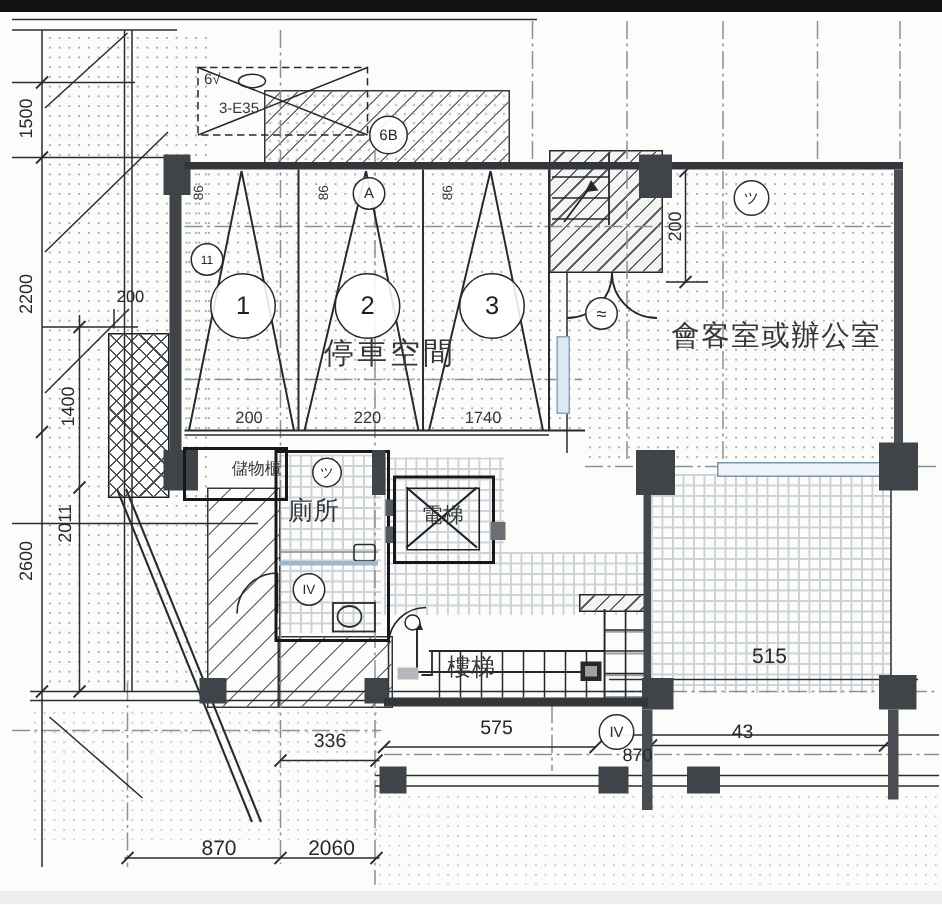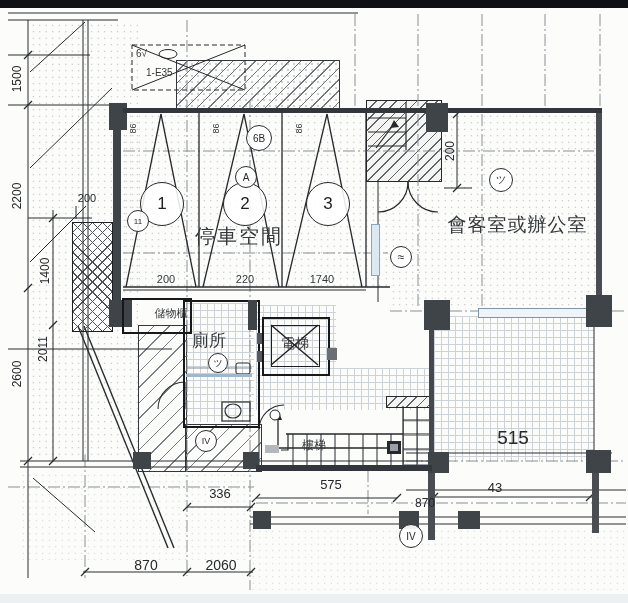--- a/index.html
+++ b/index.html
@@ -22,21 +22,21 @@
   .hatch-wide{background-image:repeating-linear-gradient(135deg,transparent 0 10px,#7b8086 10px 11px);}
   .xhatch{background-image:repeating-linear-gradient(45deg,transparent 0 6px,#4e5257 6px 7px),
           repeating-linear-gradient(135deg,transparent 0 6px,#4e5257 6px 7px);
           border:1.6px solid #1d1f22;background-color:#fff;}
   .wall{background:#3f4449;}
   .txt{white-space:nowrap;line-height:1.1;color:#34373a;}
   .ctr{display:flex;align-items:center;justify-content:center;text-align:center;}
   .rot{transform:rotate(-90deg);transform-origin:center center;}
   .dim{font-size:13px;color:#26282b;}
   .mark{border:1.3px solid #2a2d30;border-radius:50%;background:rgba(255,255,255,.92);
-        display:flex;align-items:center;justify-content:center;color:#26282b;margin-top:48px;}
+        display:flex;align-items:center;justify-content:center;color:#26282b;}
   .stallc{width:42px;height:42px;border:1.6px solid #26282b;border-radius:50%;
           background:rgba(255,255,255,.88);display:flex;align-items:center;justify-content:center;
           font-size:17px;color:#1d1f22;}
   .room-border{border:2.6px solid #17181b;background:transparent;}
   .z1{z-index:1;} .z2{z-index:2;} .z3{z-index:3;} .z4{z-index:4;}
 </style>
 </head>
 <body>
 
 <div class="canvas">
@@ -224,27 +224,27 @@
   <div class="abs wall z3" style="left:586px;top:450px;width:25px;height:23px;"></div>
   <div class="abs z3" style="left:428px;top:473px;width:7px;height:67px;background:#4a4e53;"></div>
   <div class="abs z3" style="left:592px;top:473px;width:7px;height:60px;background:#4a4e53;"></div>
   <div class="abs wall z3" style="left:133px;top:452px;width:18px;height:17px;"></div>
   <div class="abs wall z3" style="left:243px;top:452px;width:16px;height:17px;"></div>
   <div class="abs wall z3" style="left:253px;top:511px;width:18px;height:18px;"></div>
   <div class="abs wall z3" style="left:399px;top:511px;width:20px;height:18px;"></div>
   <div class="abs wall z3" style="left:458px;top:511px;width:22px;height:18px;"></div>
   <div class="abs z3" style="left:256px;top:465px;width:176px;height:6px;background:#33373b;"></div>
 
-  <div class="abs txt ctr z4" style="left:189px;top:224px;width:100px;height:24px;font-size:20px;letter-spacing:2px;">停車空間</div>
+  <div class="abs txt ctr z4" style="left:210px;top:224px;width:100px;height:24px;font-size:20px;letter-spacing:2px;">停車空間</div>
   <div class="abs txt ctr z4" style="left:430px;top:214px;width:175px;height:22px;font-size:19px;letter-spacing:1px;">會客室或辦公室</div>
-  <div class="abs txt ctr dim z4" style="left:490px;top:430px;width:46px;height:16px;font-size:19px;">515</div>
+  <div class="abs txt ctr dim z4" style="left:490px;top:430px;width:46px;height:16px;font-size:14px;">515</div>
   <div class="abs txt z4" style="left:192px;top:332px;font-size:17px;">廁所</div>
   <div class="abs txt ctr z4" style="left:266px;top:336px;width:58px;height:16px;font-size:14px;">電梯</div>
   <div class="abs txt ctr z4" style="left:140px;top:306px;width:62px;height:14px;font-size:11px;">儲物櫃</div>
-  <div class="abs txt ctr z4" style="left:294px;top:439px;width:40px;height:14px;font-size:12px;">樓梯</div>
+  <div class="abs txt ctr z4" style="left:294px;top:439px;width:40px;height:14px;font-size:16px;">樓梯</div>
 
   <div class="abs stallc z4" style="left:140px;top:182px;">1</div>
   <div class="abs stallc z4" style="left:223px;top:182px;">2</div>
   <div class="abs stallc z4" style="left:306px;top:182px;">3</div>
 
   <div class="abs txt ctr z4" style="left:145px;top:272px;width:42px;height:14px;font-size:11px;">200</div>
   <div class="abs txt ctr z4" style="left:224px;top:272px;width:42px;height:14px;font-size:11px;">220</div>
   <div class="abs txt ctr z4" style="left:300px;top:272px;width:44px;height:14px;font-size:11px;">1740</div>
 
   <div class="abs txt ctr rot z4" style="left:120px;top:123px;width:26px;height:11px;font-size:9px;">86</div>
@@ -268,15 +268,15 @@
   <div class="abs mark z4" style="left:127px;top:162px;width:20px;height:20px;font-size:8px;">11</div>
   <div class="abs mark z4" style="left:235px;top:118px;width:20px;height:20px;font-size:10px;">A</div>
   <div class="abs mark z4" style="left:246px;top:77px;width:24px;height:24px;font-size:10px;">6B</div>
   <div class="abs mark z4" style="left:208px;top:305px;width:18px;height:18px;font-size:9px;">ツ</div>
   <div class="abs mark z4" style="left:489px;top:120px;width:22px;height:22px;font-size:10px;">ツ</div>
   <div class="abs mark z4" style="left:390px;top:198px;width:20px;height:20px;font-size:12px;">≈</div>
   <div class="abs mark z4" style="left:195px;top:382px;width:20px;height:20px;font-size:9px;">IV</div>
   <div class="abs mark z4" style="left:399px;top:476px;width:22px;height:22px;font-size:10px;">IV</div>
 
   <div class="abs txt z4" style="left:136px;top:48px;font-size:10px;">6√</div>
-  <div class="abs txt z4" style="left:146px;top:67px;font-size:10px;">1-E35</div>
+  <div class="abs txt z4" style="left:146px;top:67px;font-size:10px;">3-E35</div>
 
 </div>
 
 </body></html>

